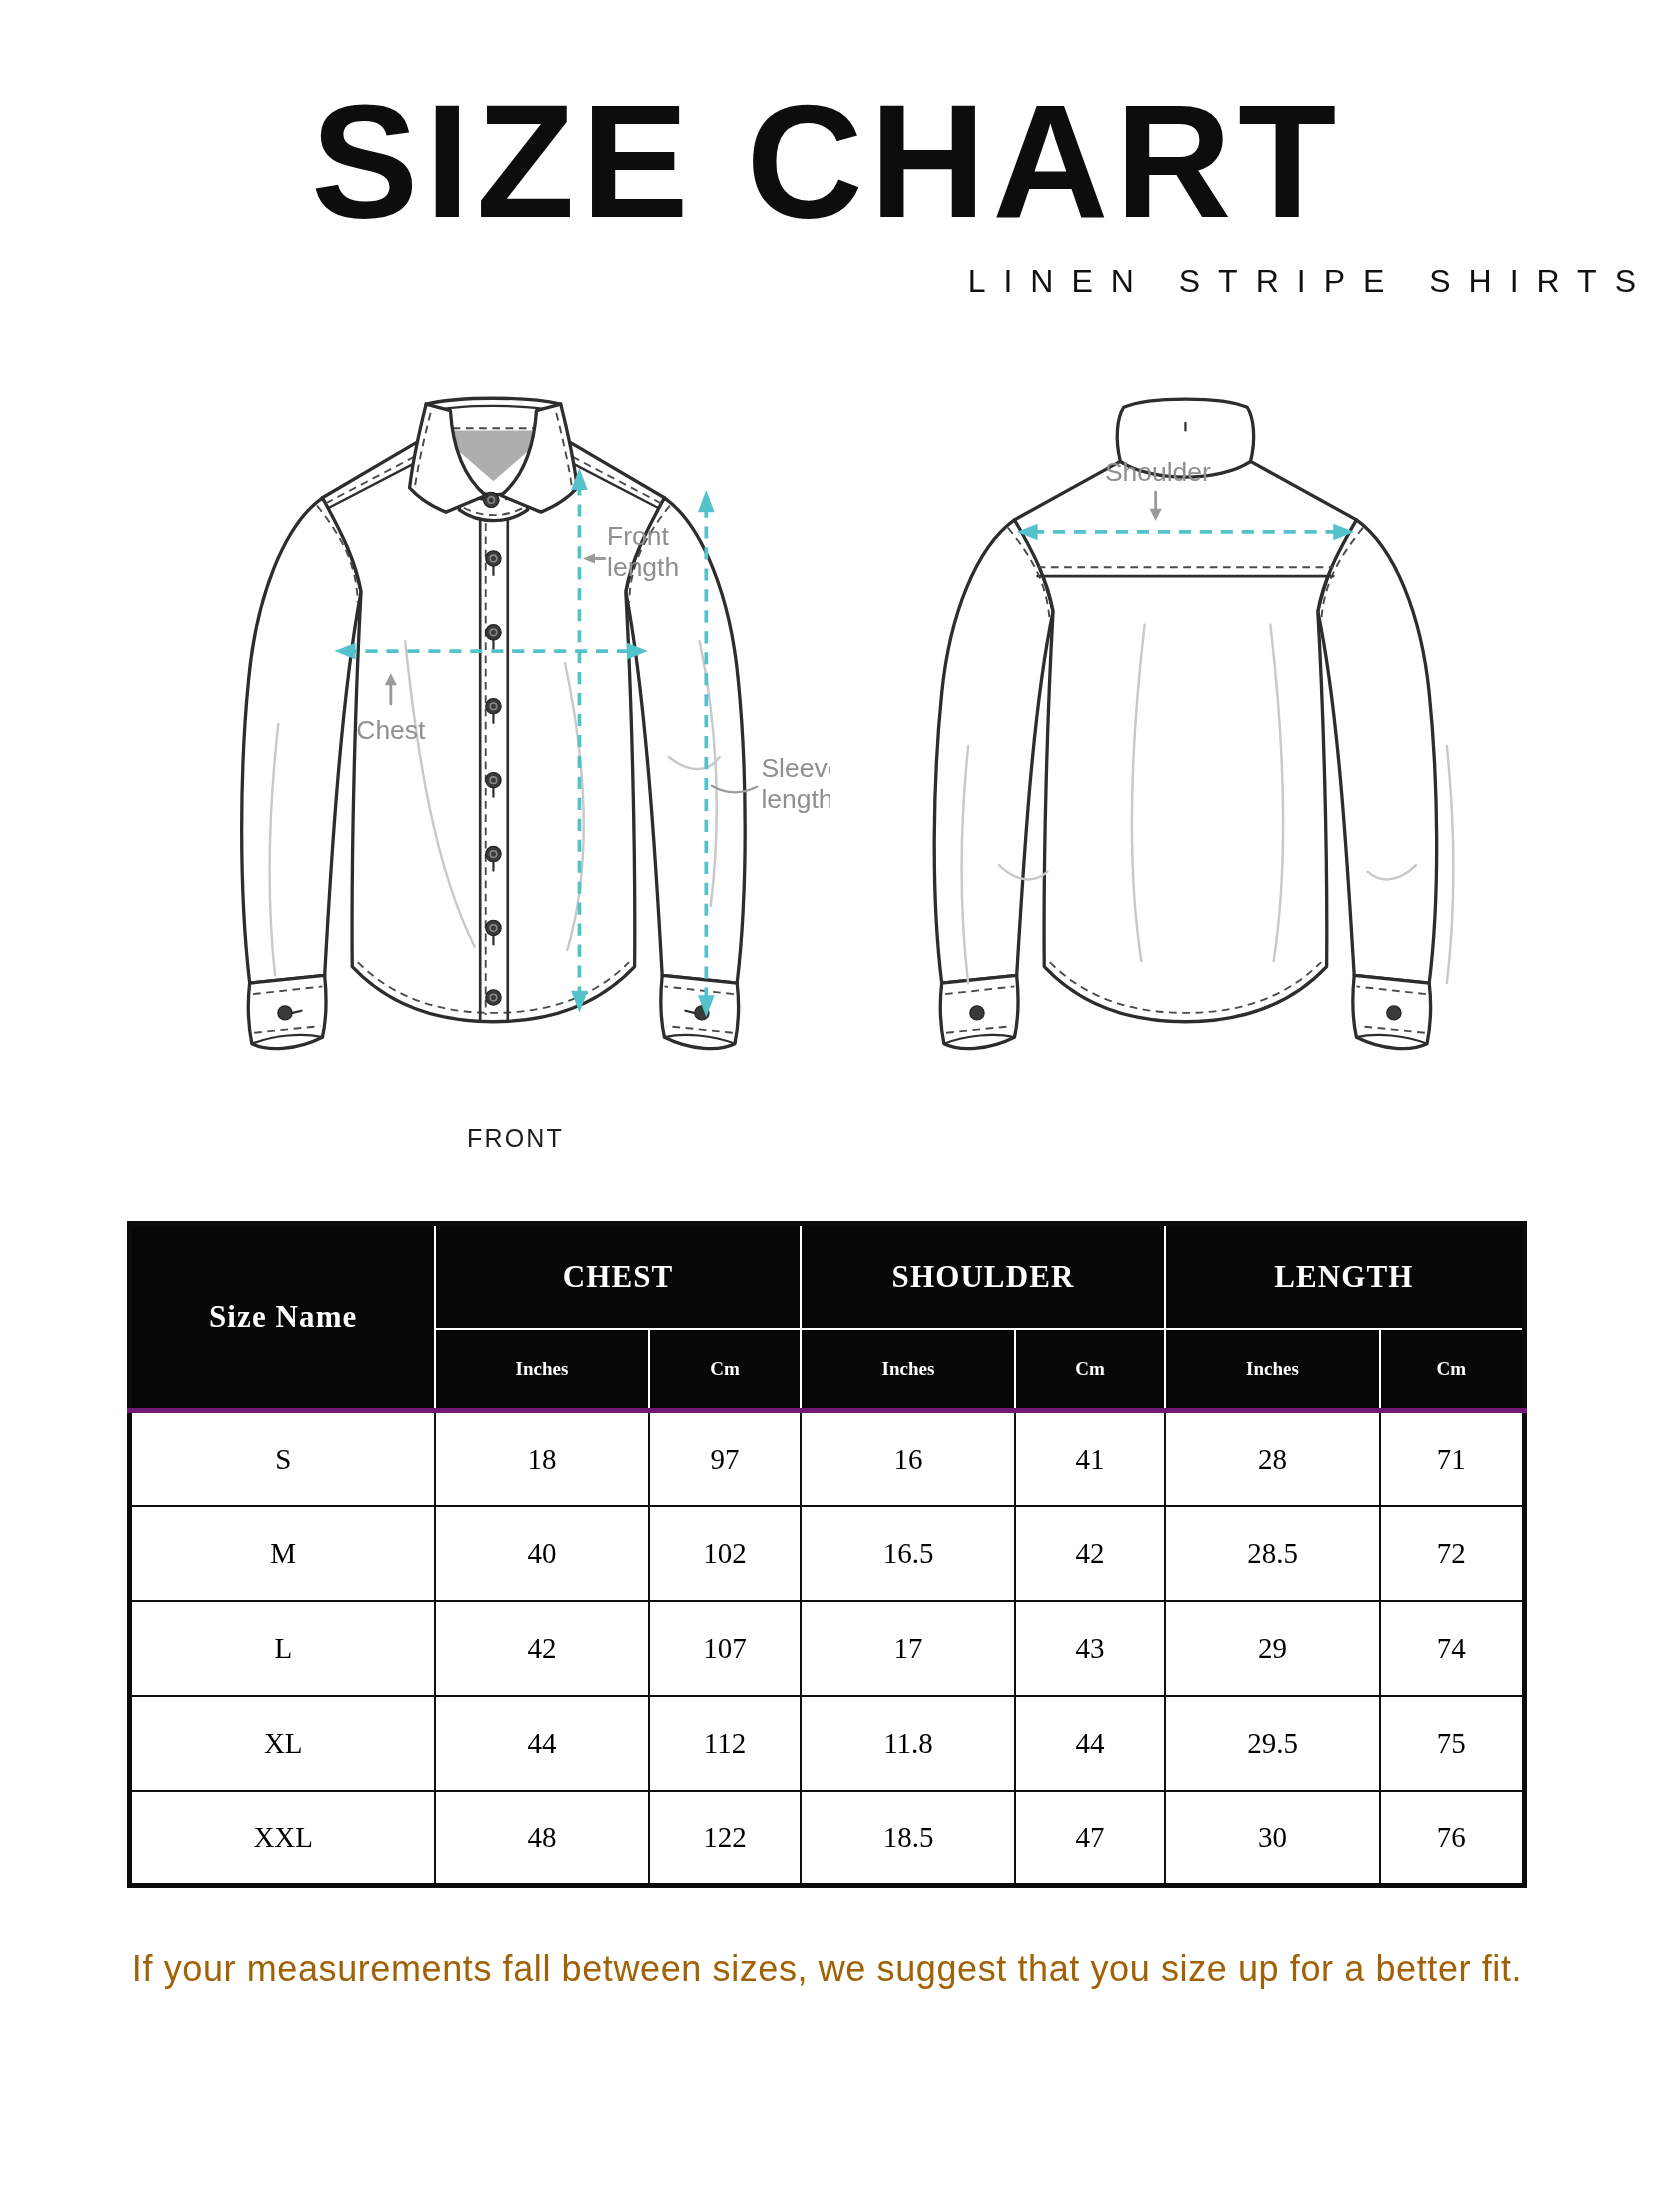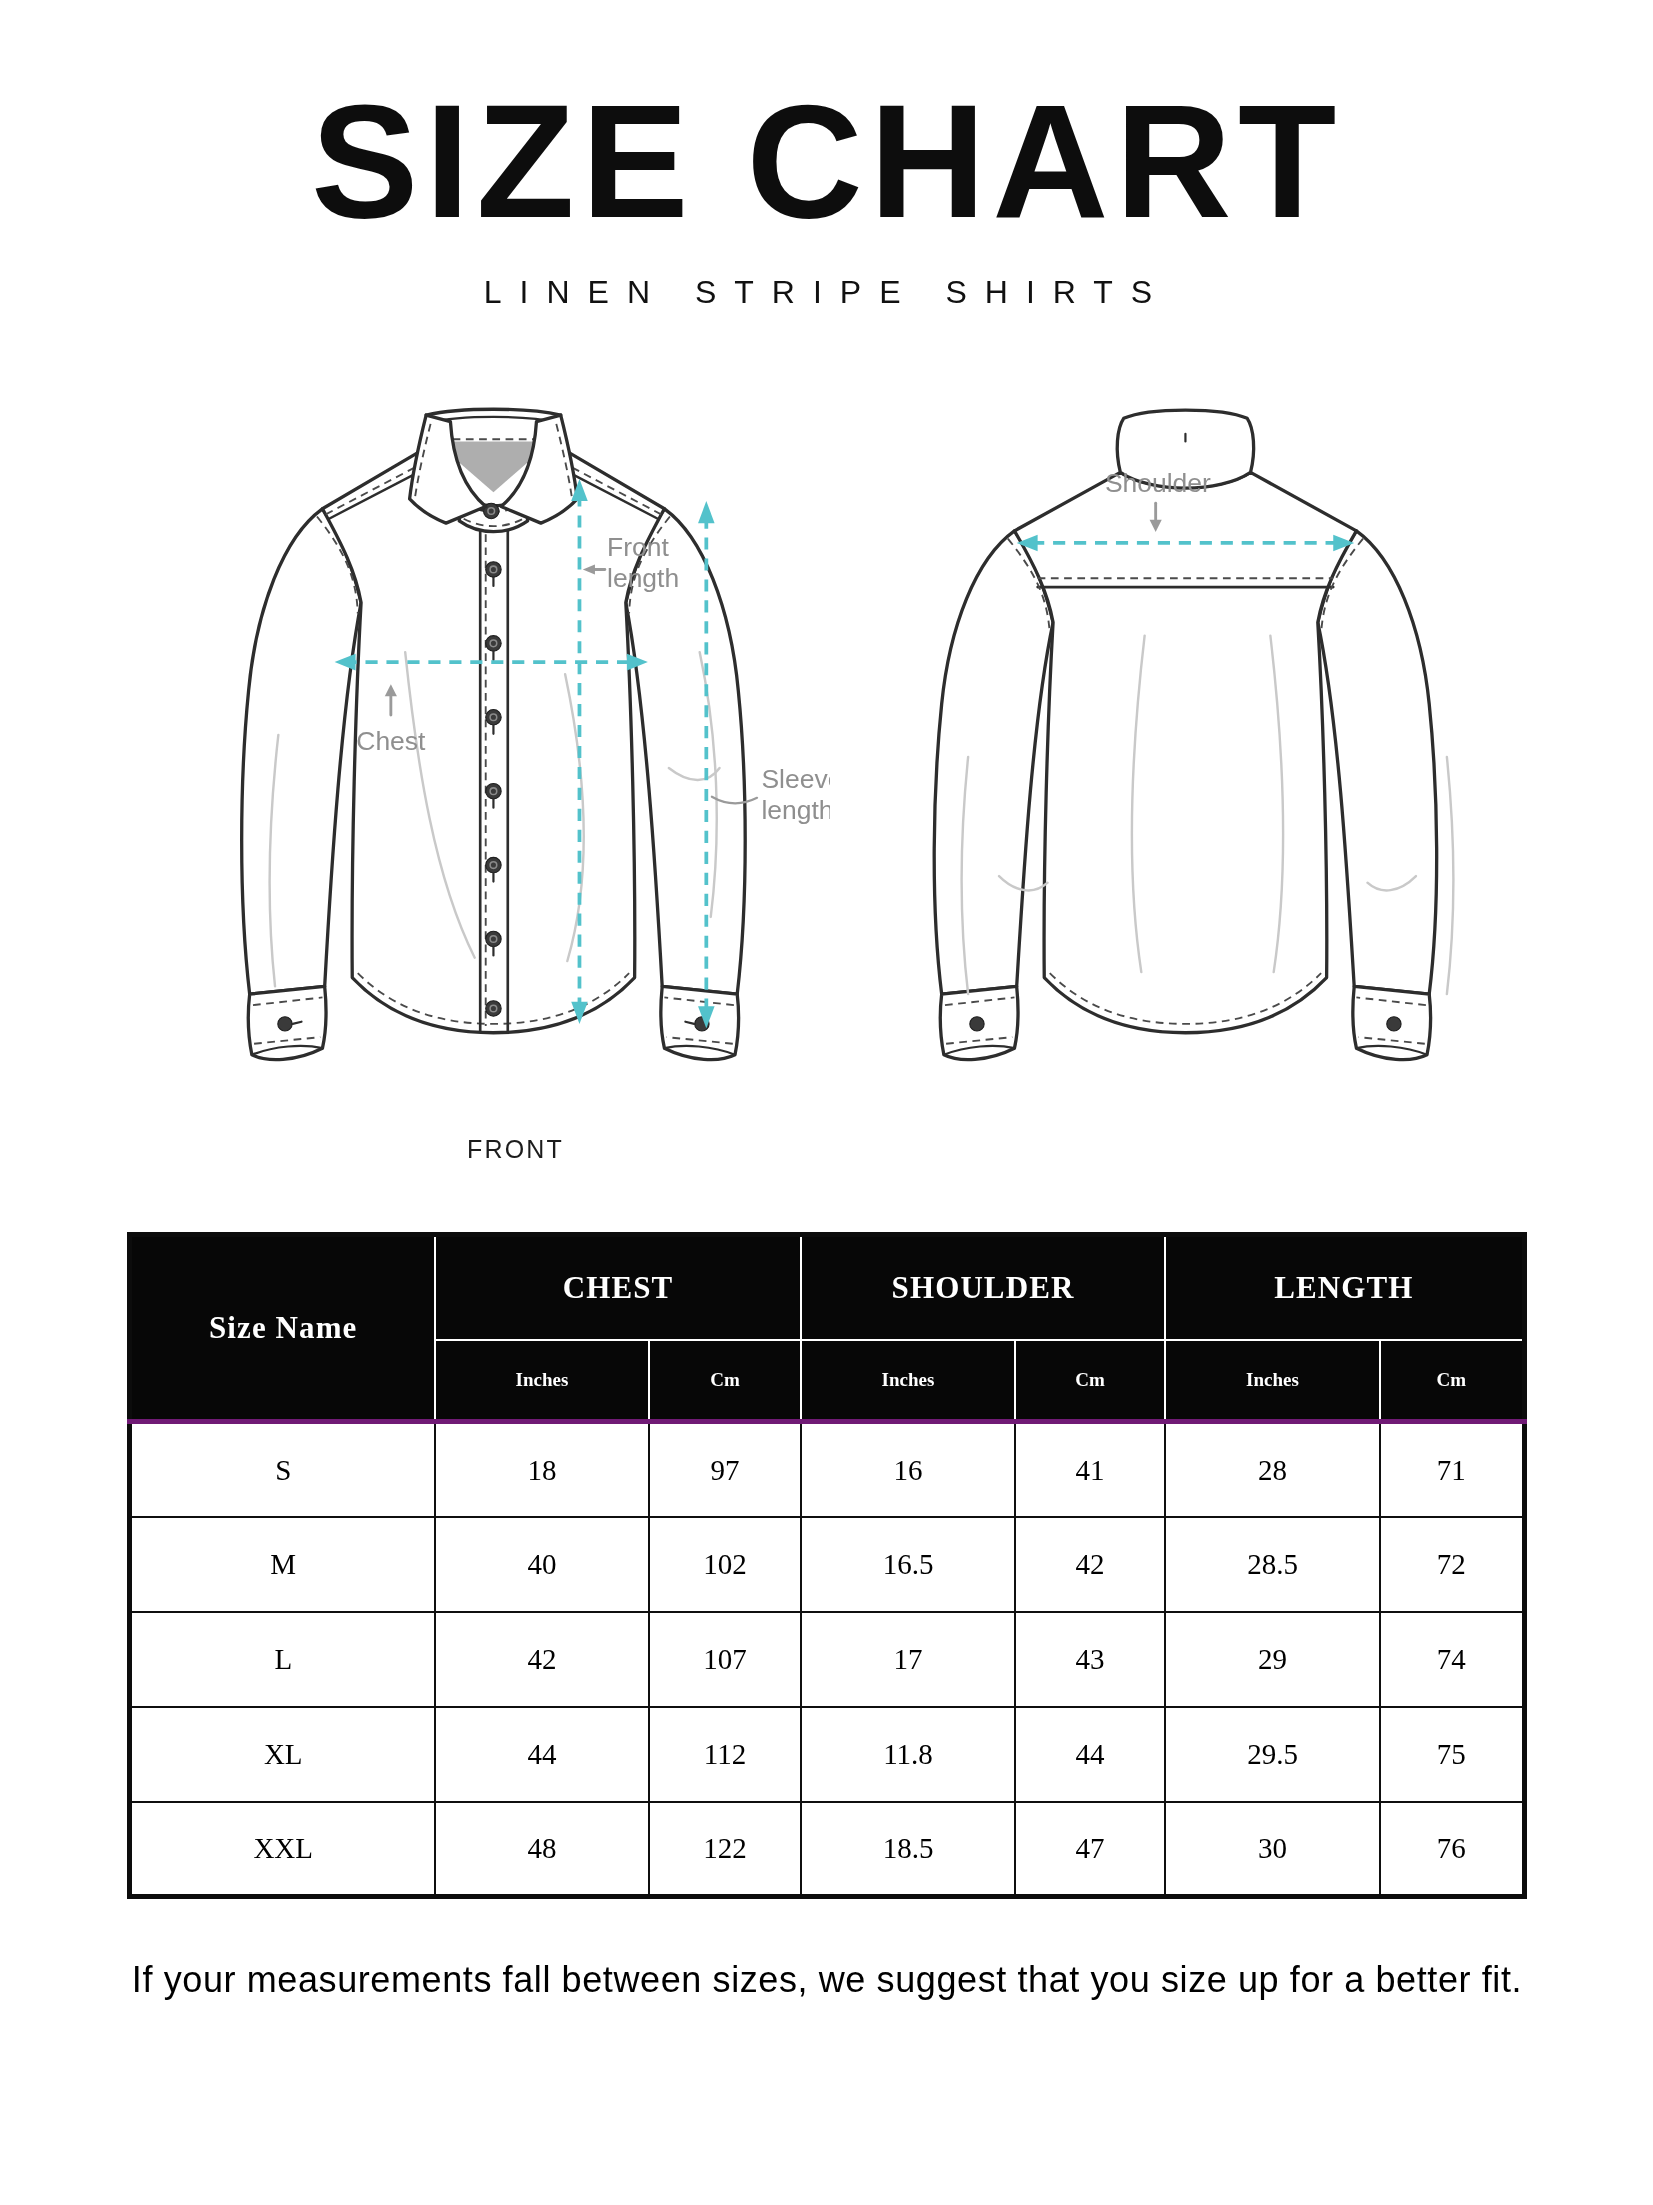--- a/index.html
+++ b/index.html
@@ -7,22 +7,22 @@
   body { font-family: "Liberation Sans", sans-serif; color: #0b0b0b; }
 
   .page { width: 1654px; height: 2205px; position: relative; }
 
   .header { padding-top: 81px; text-align: center; }
   .title {
     font-size: 161px; line-height: 1.0; font-weight: 800;
     letter-spacing: 6.6px; color: #0d0d0d;
   }
   .subtitle {
-    margin-top: 32px; font-size: 32px; font-weight: 400;
-    letter-spacing: 18px; color: #111111;
+    margin-top: 21px; font-size: 32px; font-weight: 400;
+    letter-spacing: 18px; color: #111111; text-align: right;
   }
 
   .diagram-row {
     margin-top: 93px; display: flex; justify-content: flex-start;
     padding-left: 201px; gap: 63px; width: 1654px;
   }
   .shirt-fig { width: 629px; }
   .shirt-fig svg { width: 629px; height: 728px; display: block; }
   .fig-caption {
     text-align: center; font-size: 25px; letter-spacing: 2.2px;
@@ -41,21 +41,21 @@
   .size-table tr.group-row th { font-size: 31px; height: 105px; letter-spacing: 1.1px; }
   .size-table tr.unit-row th { font-size: 19px; height: 82px; }
   .size-table thead tr.unit-row th, .size-table th.corner { border-bottom: 5px solid #701a75; }
   .size-table tbody td {
     border: 2.8px solid #0f0f0f; font-size: 29px; height: 95px;
     color: #000000; vertical-align: middle; background: #ffffff;
   }
 
   .footer {
     margin-top: 45px; text-align: center; font-size: 36px;
-    line-height: 2.0; color: #000000; letter-spacing: 0.6px;
+    line-height: 2.0; color: #a16207; letter-spacing: 0.6px;
   }
 
   
   .outline { fill: #ffffff; stroke: #2d2d2d; stroke-width: 3; stroke-linejoin: round; }
   .line    { fill: none;    stroke: #2d2d2d; stroke-width: 3; stroke-linecap: round; }
   .thin    { fill: none;    stroke: #2d2d2d; stroke-width: 2; stroke-linecap: round; }
   .stitch  { fill: none; stroke: #4a4a4a; stroke-width: 1.7; stroke-dasharray: 7 5; }
   .crease  { fill: none; stroke: #c9c9c9; stroke-width: 2.2; stroke-linecap: round; }
   .teal-dash { fill: none; stroke: #53c2cb; stroke-width: 3.4; stroke-dasharray: 11 8; }
   .teal-head { fill: #53c2cb; stroke: none; }

